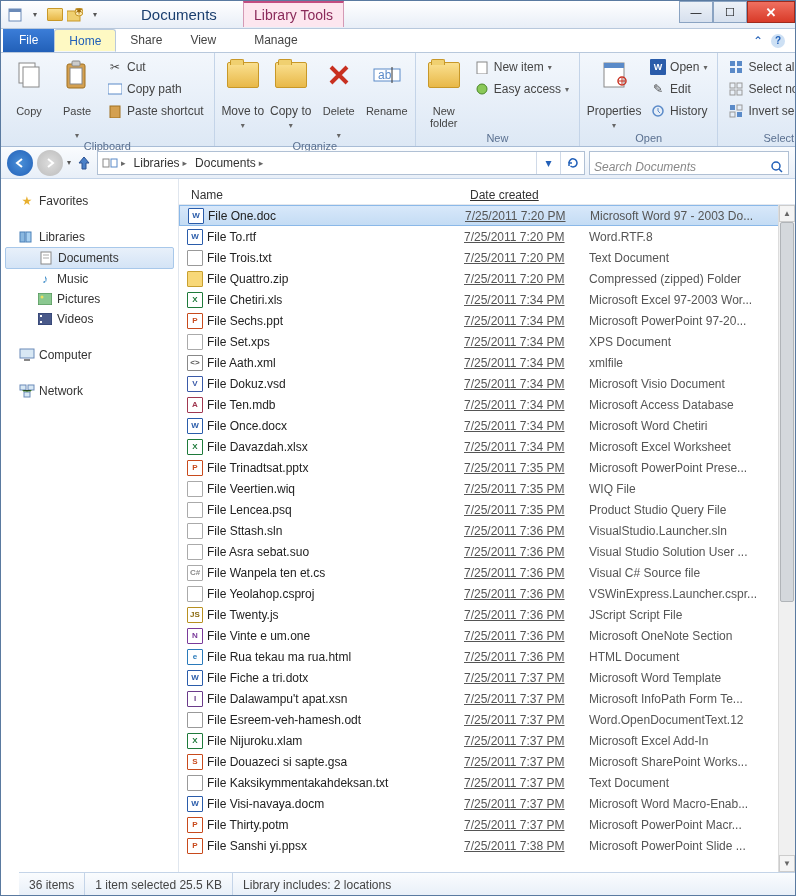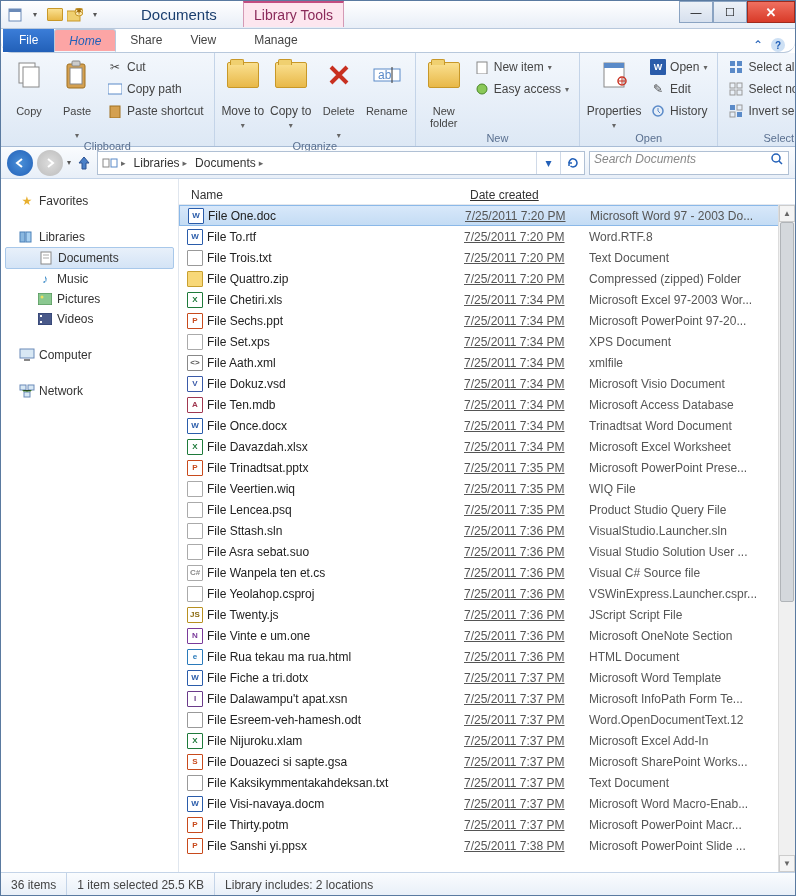--- a/index.html
+++ b/index.html
@@ -5,24 +5,24 @@
 * { margin:0; padding:0; box-sizing:border-box; font-family:"Segoe UI",Tahoma,sans-serif; font-size:12px; }
 body { width:796px; height:896px; background:#fff; overflow:hidden; border:1px solid #5a7aa0; }
 .titlebar { height:28px; background:linear-gradient(#fff,#e8eef7); display:flex; align-items:center; border-bottom:1px solid #b8c8dc; position:relative; }
 .qat { display:flex; gap:4px; padding-left:6px; align-items:center; }
 .qat-item { width:16px; height:16px; display:flex; align-items:center; justify-content:center; cursor:pointer; }
 .tb-title { position:absolute; left:140px; font-size:15px; color:#1a3e6e; }
 .library-tab { position:absolute; left:242px; top:0; padding:4px 10px; background:#fde6ef; border:1px solid #d49ab5; border-top:2px solid #c24d81; border-bottom:none; color:#8a2a5a; font-size:14px; }
 .winbtns { position:absolute; right:0; top:0; display:flex; height:22px; }
 .winbtn { width:34px; display:flex; align-items:center; justify-content:center; background:linear-gradient(#eef2f8,#d6e0ee); border:1px solid #8aa3c2; cursor:pointer; font-size:11px; }
 .winbtn.close { width:48px; background:linear-gradient(#f07060,#d83a28); color:#fff; border-color:#a02a1c; font-weight:bold; font-size:13px; }
-.tabstrip { height:24px; display:flex; align-items:flex-end; background:#fff; border-bottom:1px solid #b8c8dc;border-radius:11px; }
+.tabstrip { height:24px; display:flex; align-items:center; background:#fff; border-bottom:1px solid #b8c8dc; }
 .filetab { background:linear-gradient(#3b7dd8,#2260b8); color:#fff; padding:4px 16px; height:23px; margin-left:2px; cursor:pointer; }
 .rtab { padding:4px 14px; height:23px; color:#444; cursor:pointer; }
-.rtab.active { background:#fca5a5; border:1px solid #b8c8dc; border-bottom:1px solid #f3f7fc; border-top-left-radius:3px; border-top-right-radius:3px; color:#2260b8;font-style:italic; }
+.rtab.active { background:#fef9c3; border:1px solid #b8c8dc; border-bottom:1px solid #f3f7fc; border-top-left-radius:3px; border-top-right-radius:3px; color:#2260b8; }
 .rtab.manage { margin-left:10px; }
 .tabstrip-right { margin-left:auto; padding-right:10px; display:flex; gap:8px; align-items:center; }
 .ribbon { height:94px; background:linear-gradient(#f3f7fc,#dde8f5); border-bottom:1px solid #a8bcd6; display:flex; }
 .rgroup { border-right:1px solid #c4d4e8; display:flex; flex-direction:column; padding:2px 6px 0 6px; }
 .rgroup-body { flex:1; display:flex; align-items:flex-start; gap:4px; }
 .rgroup-label { text-align:center; font-size:11px; color:#5a7090; padding-bottom:2px; }
 .bigbtn { display:flex; flex-direction:column; align-items:center; width:44px; padding-top:4px; cursor:pointer; gap:14px; }
 .bigbtn .ico { width:32px; height:32px; display:flex; align-items:center; justify-content:center; }
 .bigbtn .lbl { font-size:11px; color:#444; text-align:center; line-height:1.1; }
 .smallbtns { display:flex; flex-direction:column; gap:2px; padding-top:2px; }
@@ -31,21 +31,21 @@
 .dropdown-arrow { font-size:8px; color:#666; }
 .navbar { height:32px; background:linear-gradient(#fafcfe,#e8eff8); border-bottom:1px solid #c4d4e8; display:flex; align-items:center; padding:0 6px; gap:4px; }
 .navbtn { width:26px; height:26px; border-radius:50%; background:radial-gradient(#4a90d8,#2260b8); cursor:pointer; display:flex; align-items:center; justify-content:center; color:#fff; }
 .navbtn.fwd { background:radial-gradient(#ddd,#bbb); color:#888; }
 .uparrow { width:18px; height:22px; display:flex; align-items:center; justify-content:center; cursor:pointer; color:#2260b8; }
 .addrbar { flex:1; height:24px; border:1px solid #b0c0d4; background:#fff; display:flex; align-items:center; }
 .addr-seg { padding:0 4px; cursor:pointer; color:#333; display:flex; align-items:center; height:100%; }
 .addr-seg .chev { font-size:9px; color:#666; margin-left:3px; }
 .addr-right { margin-left:auto; display:flex; }
 .addr-icobtn { width:24px; height:22px; border-left:1px solid #d0dae8; display:flex; align-items:center; justify-content:center; cursor:pointer; color:#2260b8; }
-.searchbox { width:200px; height:24px; border:1px solid #b0c0d4; background:#fff; display:flex; align-items:flex-start; padding:0 4px; color:#888;gap:19px; }
+.searchbox { width:200px; height:24px; border:1px solid #b0c0d4; background:#fff; display:flex; align-items:flex-end; padding:0 4px; color:#888;gap:19px; }
 .searchbox .mg { margin-left:auto; color:#2260b8; cursor:pointer; }
 .content { display:flex; height:693px; }
 .navpane { width:178px; border-right:1px solid #e0e6ee; background:#fff; padding-top:12px; overflow:hidden; }
 .tree-item { display:flex; align-items:center; gap:4px; padding:2px 0 2px 18px; cursor:pointer; color:#333; }
 .tree-item.child { padding-left:36px; }
 .tree-item.selected { background:linear-gradient(#e8f0fa,#d4e4f6); border:1px solid #a8c8ea; border-radius:2px; margin:0 4px; padding-left:32px; }
 .tree-item .ti { width:16px; height:16px; display:flex; align-items:center; justify-content:center; }
 .tree-spacer { height:16px; }
 .listpane { flex:1; display:flex; flex-direction:column; background:#fff; position:relative; }
 .colheaders { height:26px; border-bottom:1px solid #e4e8ee; display:flex; align-items:center; color:#333; padding-top:6px; }
@@ -56,21 +56,21 @@
 .filelist { flex:1; overflow-y:auto; }
 .filerow { height:21px; display:flex; align-items:center; cursor:pointer; }
 .filerow.selected { background:linear-gradient(#d8e8fa,#c4dcf4); border:1px solid #8ab8e8; }
 .fc-name { width:285px; padding-left:8px; display:flex; align-items:center; gap:4px; color:#222; overflow:hidden; }
 .fc-name .fi { width:16px; height:16px; flex-shrink:0; display:flex; align-items:center; justify-content:center; }
 .fc-date { width:125px; color:#555;text-decoration:underline; }
 .fc-type { flex:1; color:#555; overflow:hidden; white-space:nowrap; text-overflow:ellipsis; padding-right:18px; }
 .scrollbar { position:absolute; right:0; top:26px; bottom:0; width:17px; background:#f0f0f0; border-left:1px solid #dcdcdc; }
 .sb-btn { height:17px; background:#f4f4f4; border:1px solid #ccc; display:flex; align-items:center; justify-content:center; font-size:8px; color:#666; cursor:pointer; }
 .sb-thumb { position:absolute; top:17px; left:1px; right:1px; height:380px; background:#d4d8dc; border:1px solid #b0b4b8; border-radius:2px; cursor:pointer; }
-.statusbar { height:24px; border-top:1px solid #c4d4e8; background:linear-gradient(#fafcfe,#e8eff8); display:flex; align-items:center; color:#444; font-size:11px; }
+.statusbar { height:24px; border-top:1px solid #c4d4e8; background:linear-gradient(#fafcfe,#e8eff8); display:flex; align-items:center; color:#444; font-size:11px;margin-left:18px; }
 .sb-seg { padding:0 10px; border-right:1px solid #c4d4e8; height:100%; display:flex; align-items:center; }
 
 .fico { width:16px; height:16px; border:1px solid; border-radius:1px; position:relative; display:flex; align-items:center; justify-content:center; font-size:8px; font-weight:bold; }
 .fico.doc { background:#fff; border-color:#2a5caa; color:#2a5caa; }
 .fico.xls { background:#fff; border-color:#1e7a3a; color:#1e7a3a; }
 .fico.ppt { background:#fff; border-color:#c84a1c; color:#c84a1c; }
 .fico.txt { background:#fff; border-color:#999; color:#999; }
 .fico.zip { background:#f8d878; border-color:#c8a030; color:#8a6a10; }
 .fico.xml { background:#fff; border-color:#888; color:#555; }
 .fico.vsd { background:#fff; border-color:#3a5aa8; color:#3a5aa8; }
@@ -560,21 +560,21 @@
           <div class="fc-type">Microsoft Access Database</div>
         </div>
         <div class="filerow">
           <div class="fc-name">
             <span class="fi">
               <span class="fico doc">W</span>
             </span>
             <span>File Once.docx</span>
           </div>
           <div class="fc-date">7/25/2011 7:34 PM</div>
-          <div class="fc-type">Trinadtsat Word Document</div>
+          <div class="fc-type">Microsoft Word Chetiri</div>
         </div>
         <div class="filerow">
           <div class="fc-name">
             <span class="fi">
               <span class="fico xls">X</span>
             </span>
             <span>File Davazdah.xlsx</span>
           </div>
           <div class="fc-date">7/25/2011 7:34 PM</div>
           <div class="fc-type">Microsoft Excel Worksheet</div>

